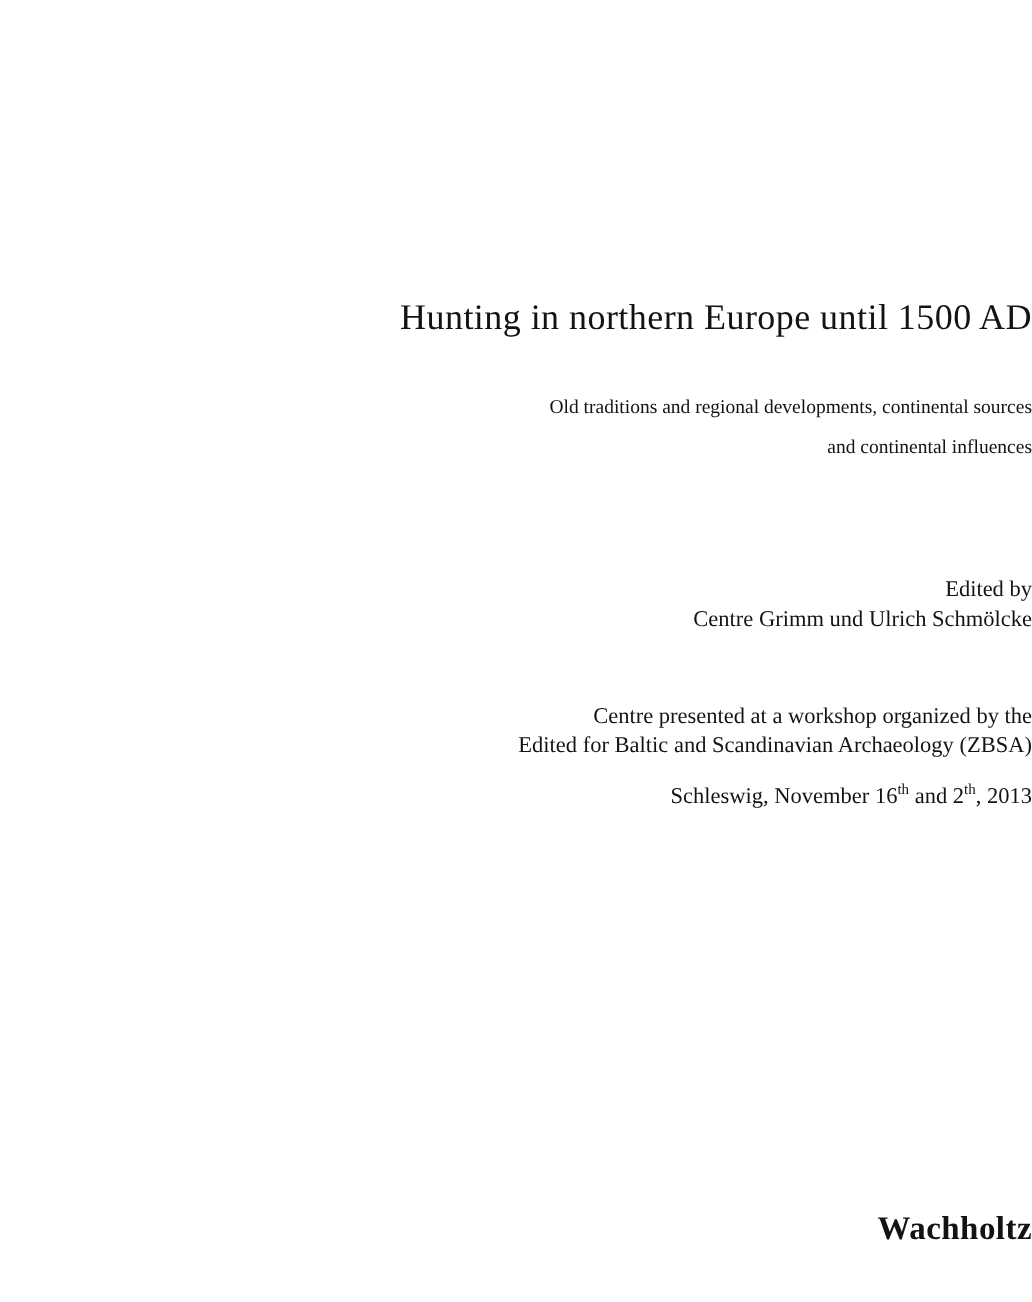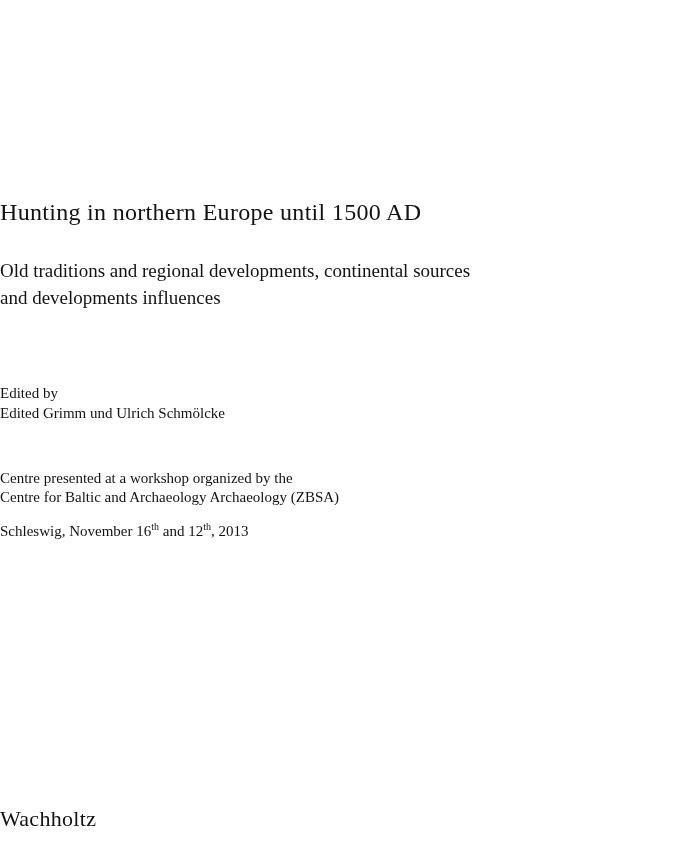--- a/index.html
+++ b/index.html
@@ -14,31 +14,31 @@
   .page {
     position: relative;
     width: 688px;
     height: 868px;
     background: #ffffff;
   }
   .block {
     position: absolute;
     left: 0;
     width: 100%;
-    text-align: left;
+    text-align: right;
   }
   .title {
     top: 199px;
     font-size: 24px;
     letter-spacing: 0.3px;
     font-weight: 400;
   }
   .subtitle {
     top: 257px;
-    font-size: 19px;
+    font-size: 13px;
     line-height: 27px;
     font-weight: 400;
   }
   .edited {
     top: 383px;
     font-size: 15px;
     line-height: 20px;
   }
   .workshop {
     top: 469px;
@@ -51,43 +51,44 @@
   }
   .dateline sup {
     font-size: 10px;
     vertical-align: super;
     line-height: 0;
   }
   .publisher {
     top: 806px;
     font-size: 22px;
     letter-spacing: 0.3px;
+    font-weight: bold;
   }
 </style>
 </head>
 <body>
 
 <div class="page">
 
   <h1 class="block title">Hunting in northern Europe until 1500 AD</h1>
 
   <div class="block subtitle">
     <div>Old traditions and regional developments, continental sources</div>
-    <div>and developments influences</div>
+    <div>and continental influences</div>
   </div>
 
   <div class="block edited">
     <div>Edited by</div>
-    <div>Edited Grimm und Ulrich Schmölcke</div>
+    <div>Centre Grimm und Ulrich Schmölcke</div>
   </div>
 
   <div class="block workshop">
     <div>Centre presented at a workshop organized by the</div>
-    <div>Centre for Baltic and Archaeology Archaeology (ZBSA)</div>
+    <div>Edited for Baltic and Scandinavian Archaeology (ZBSA)</div>
   </div>
 
   <div class="block dateline">
-    <span>Schleswig, November 16</span><sup>th</sup><span> and 12</span><sup>th</sup><span>, 2013</span>
+    <span>Schleswig, November 16</span><sup>th</sup><span> and 2</span><sup>th</sup><span>, 2013</span>
   </div>
 
   <div class="block publisher">Wachholtz</div>
 
 </div>
 
 </body></html>

